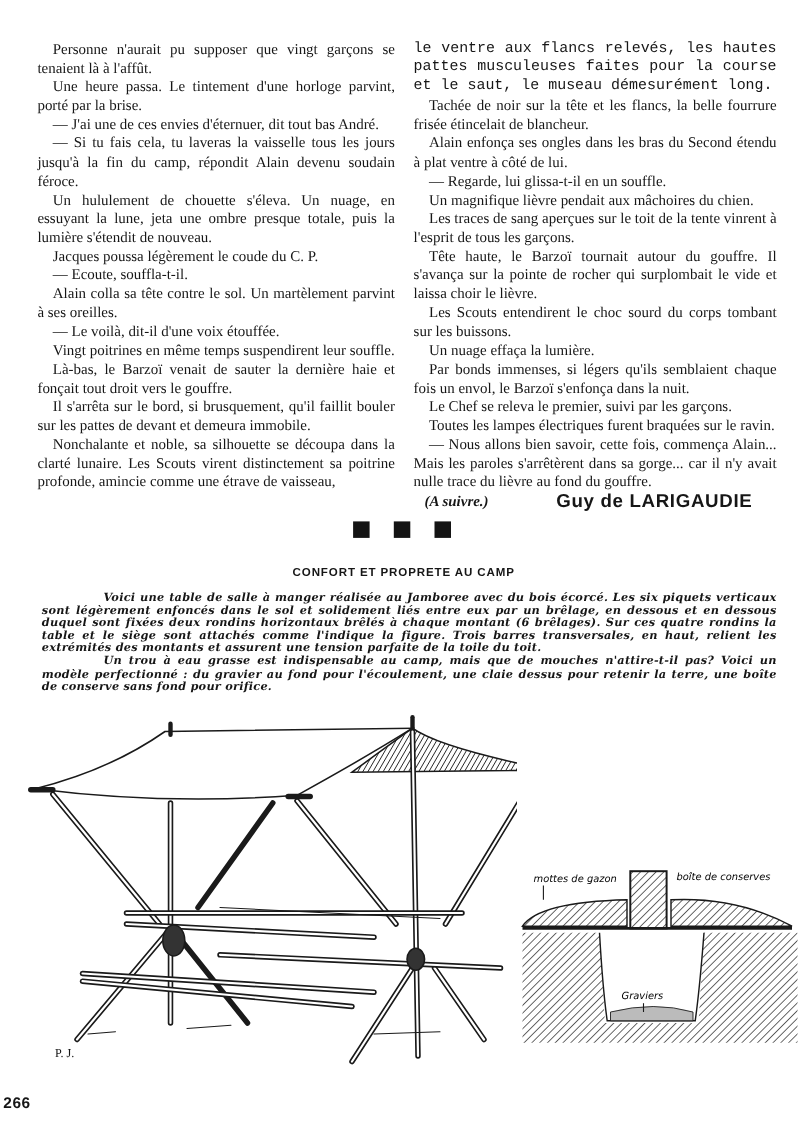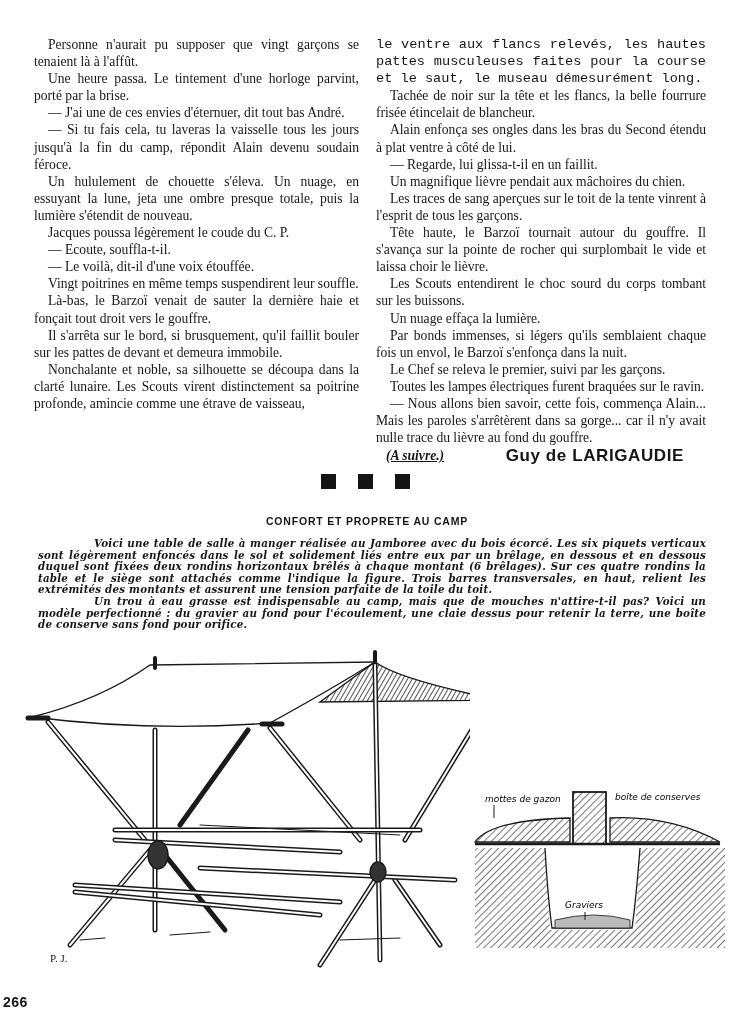--- a/index.html
+++ b/index.html
@@ -7,21 +7,21 @@
   .col {
     position: absolute; top: 36px; width: 325px;
     font-family: "Liberation Serif", serif; font-size: 13.6px; line-height: 17.1px;
     text-align: justify;
   }
   .col.left { left: 34px; }
   .col.right { left: 376px; width: 330px; }
   .para { margin: 0; text-indent: 14px; }
   .para.noindent { text-indent: 0; font-family: Liberation Mono, monospace; }
   .byline { display: flex; justify-content: space-between; margin-top: 1px; padding-left: 10px; padding-right: 22px; }
-  .byline .suivre { font-style: italic; font-weight: bold; font-family: "Liberation Serif", serif; text-decoration: underline; }
+  .byline .suivre { font-style: italic; font-weight: bold; font-family: "Liberation Serif", serif; }
   .byline .author { font-family: "Liberation Sans", sans-serif; font-weight: bold; font-size: 17px; letter-spacing: 0.6px; }
   .separator { position: absolute; top: 474px; left: 321px; display: flex; gap: 22px; }
   .separator .sq { width: 15px; height: 15px; background: #141414; }
   .section-title {
     position: absolute; top: 515px; left: 0; width: 734px; text-align: center;
     font-family: "Liberation Sans", sans-serif; font-weight: bold; font-size: 10.5px; letter-spacing: 0.8px;
   }
   .caption {
     position: absolute; top: 538px; left: 38px; width: 668px;
     font-family: "DejaVu Serif", serif; font-style: italic; font-weight: bold; font-size: 10.3px; line-height: 11.6px;
@@ -38,32 +38,33 @@
 <body>
 
 <div class="col left" id="colL">
     <p class="para">Personne n'aurait pu supposer que vingt garçons se tenaient là à l'affût.</p>
     <p class="para">Une heure passa. Le tintement d'une horloge parvint, porté par la brise.</p>
     <p class="para">— J'ai une de ces envies d'éternuer, dit tout bas André.</p>
     <p class="para">— Si tu fais cela, tu laveras la vaisselle tous les jours jusqu'à la fin du camp, répondit Alain devenu soudain féroce.</p>
     <p class="para">Un hululement de chouette s'éleva. Un nuage, en essuyant la lune, jeta une ombre presque totale, puis la lumière s'étendit de nouveau.</p>
     <p class="para">Jacques poussa légèrement le coude du C. P.</p>
     <p class="para">— Ecoute, souffla-t-il.</p>
+    <p class="para">Alain colla sa tête contre le sol. Un martèlement parvint à ses oreilles.</p>
     <p class="para">— Le voilà, dit-il d'une voix étouffée.</p>
     <p class="para">Vingt poitrines en même temps suspendirent leur souffle.</p>
     <p class="para">Là-bas, le Barzoï venait de sauter la dernière haie et fonçait tout droit vers le gouffre.</p>
     <p class="para">Il s'arrêta sur le bord, si brusquement, qu'il faillit bouler sur les pattes de devant et demeura immobile.</p>
     <p class="para">Nonchalante et noble, sa silhouette se découpa dans la clarté lunaire. Les Scouts virent distinctement sa poitrine profonde, amincie comme une étrave de vaisseau,</p>
   </div>
 <div class="col right">
   <div id="colR">
       <p class="para noindent">le ventre aux flancs relevés, les hautes pattes musculeuses faites pour la course et le saut, le museau démesurément long.</p>
       <p class="para">Tachée de noir sur la tête et les flancs, la belle fourrure frisée étincelait de blancheur.</p>
       <p class="para">Alain enfonça ses ongles dans les bras du Second étendu à plat ventre à côté de lui.</p>
-      <p class="para">— Regarde, lui glissa-t-il en un faillit.</p>
+      <p class="para">— Regarde, lui glissa-t-il en un souffle.</p>
       <p class="para">Un magnifique lièvre pendait aux mâchoires du chien.</p>
       <p class="para">Les traces de sang aperçues sur le toit de la tente vinrent à l'esprit de tous les garçons.</p>
       <p class="para">Tête haute, le Barzoï tournait autour du gouffre. Il s'avança sur la pointe de rocher qui surplombait le vide et laissa choir le lièvre.</p>
       <p class="para">Les Scouts entendirent le choc sourd du corps tombant sur les buissons.</p>
       <p class="para">Un nuage effaça la lumière.</p>
       <p class="para">Par bonds immenses, si légers qu'ils semblaient chaque fois un envol, le Barzoï s'enfonça dans la nuit.</p>
       <p class="para">Le Chef se releva le premier, suivi par les garçons.</p>
       <p class="para">Toutes les lampes électriques furent braquées sur le ravin.</p>
       <p class="para">— Nous allons bien savoir, cette fois, commença Alain... Mais les paroles s'arrêtèrent dans sa gorge... car il n'y avait nulle trace du lièvre au fond du gouffre.</p>
     </div>

